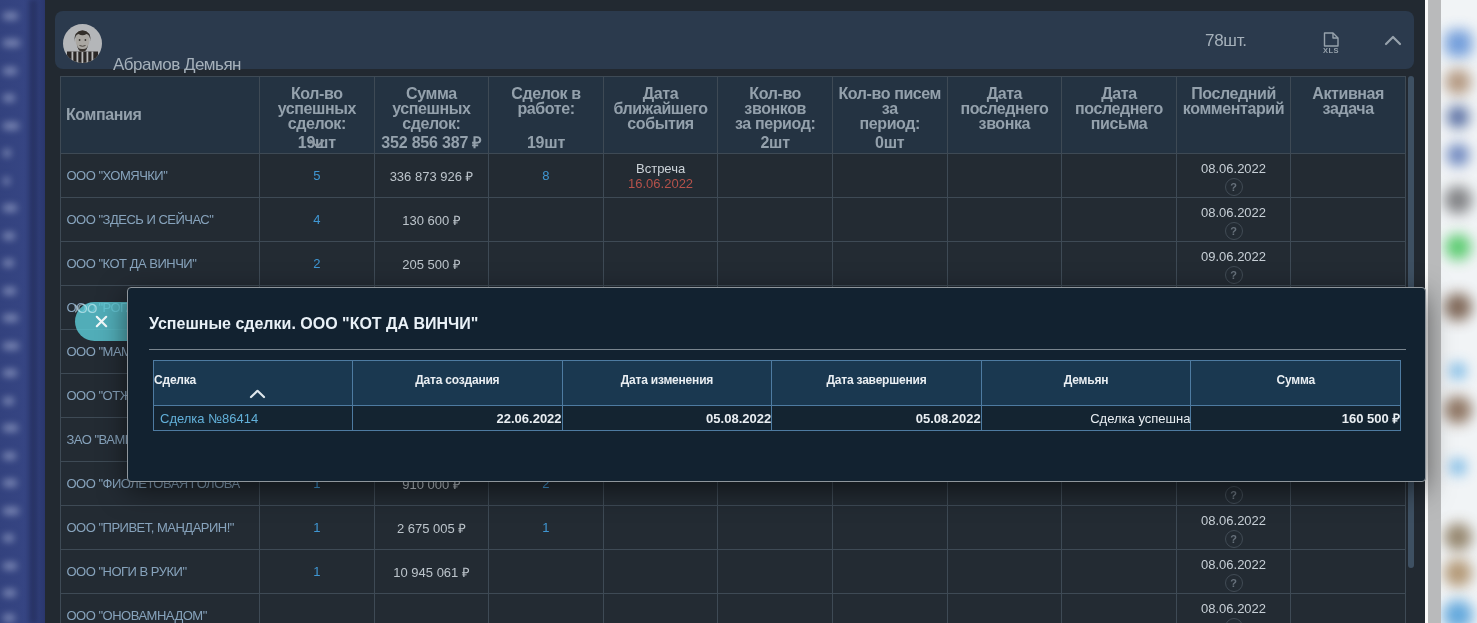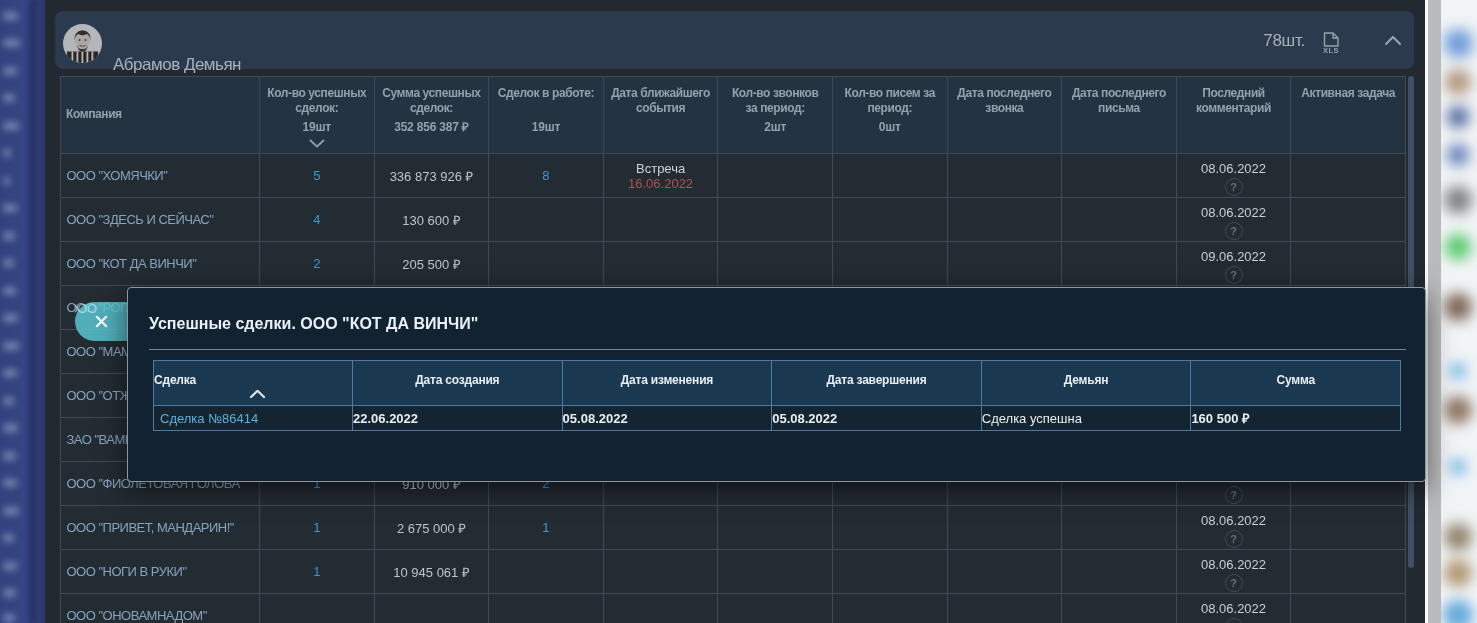--- a/index.html
+++ b/index.html
@@ -15,28 +15,28 @@
 
   
   .rwhiteline { position:absolute; left:1425px; top:0; width:2.5px; height:623px; background:#fafafa; }
   .rgray { position:absolute; left:1427.5px; top:0; width:13.5px; height:623px; background:#b9babb; }
   .rlight { position:absolute; left:1441px; top:0; width:36px; height:623px; background:#f1f4f6; overflow:hidden; }
   .ric { position:absolute; border-radius:50%; filter:blur(7px); opacity:.85; }
 
   
   .band { position:absolute; left:55px; top:11px; width:1359px; height:58px; background:#2b3a4d; border-radius:8px; }
   .band .name { position:absolute; left:58px; top:20px; font-size:17px; letter-spacing:-0.5px; color:#a5b0ba;margin-top:24px; }
-  .band .cnt { position:absolute; left:1150px; top:20px; width:100px; text-align:right; font-size:17px; letter-spacing:-0.3px; color:#a5b0ba; }
+  .band .cnt { position:absolute; left:1150px; top:20px; width:100px; text-align:left; font-size:17px; letter-spacing:-0.3px; color:#a5b0ba; }
   .band .chev { position:absolute; left:1328px; top:20px; }
   .avatar { position:absolute; left:8px; top:13px; width:39px; height:39px; }
 
   
   table.main { position:absolute; left:60px; top:76px; width:1345px; border-collapse:collapse; table-layout:fixed; }
   table.main th, table.main td { border:1px solid #3e4a55; font-size:13px; overflow:hidden; }
-  table.main th { background:#243342; color:#94a1ac; font-weight:bold; font-size:12px; letter-spacing:-0.4px; vertical-align:top; padding-top:9px; height:77px; position:relative; line-height:15px; }
+  table.main th { background:#243342; color:#94a1ac; font-weight:bold; font-size:16px; letter-spacing:-0.4px; vertical-align:top; padding-top:9px; height:77px; position:relative; line-height:15px; }
   table.main td { background:#232b33; height:44px; text-align:center; color:#bcc4cb; padding:0; }
   table.main td.co { text-align:left; padding-left:5.5px; color:#87a3bc; letter-spacing:-0.5px; }
   table.main .num { color:#3f96d2; }
   table.main th .n { margin-top:4px; letter-spacing:-0.2px; }
   .hchev { position:absolute; left:50%; bottom:5px; margin-left:-8px; }
   .ev1 { color:#ccd3d9; line-height:15px; }
   .ev2 { color:#b5524b; line-height:15px; }
   .cmtd { line-height:13px; padding-top:6px; color:#c7cfd6; }
   .qm { display:inline-block; width:18px; height:18px; margin-top:3px; border:1px solid #414b55; border-radius:50%; color:#67717b; font-size:11px; line-height:16px; text-align:center; font-weight:bold; }
 
@@ -48,21 +48,21 @@
 
   
   .pill { position:absolute; z-index:1; left:75px; top:302px; width:70px; height:39px; background:rgba(92,203,214,.82); border-radius:19.5px 0 0 19.5px; }
   .pill svg { position:absolute; left:20px; top:13px; }
   .modal { position:absolute; z-index:10; left:127px; top:287px; width:1299px; height:195px; background:#122230; border:1px solid #8f969c; border-radius:4px; box-shadow:0 8px 28px rgba(0,0,0,.55); }
   .modal .title { position:absolute; left:21px; top:27px; font-size:16px; font-weight:bold; color:#e9f1f7; }
   .modal .hr { position:absolute; left:21px; top:61px; width:1257px; height:1px; background:#79858e; }
   table.mt { position:absolute; left:25px; top:72px; width:1247px; border-collapse:collapse; table-layout:fixed; }
   table.mt th, table.mt td { border:1px solid #4e7ba1; font-size:13px; color:#e9eef2; }
   table.mt th { background:#1a3850; height:45px; font-weight:bold; font-size:12px; letter-spacing:-0.2px; vertical-align:top; padding-top:12px; position:relative; }
-  table.mt td { height:25px; text-align:left; font-weight:bold; }
+  table.mt td { height:25px; text-align:right; font-weight:bold; }
   table.mt tr.r1 td { background:#142431; }
   table.mt tr.r2 td { background:#1a3048; }
   table.mt td.lnk { text-align:left; padding-left:6px; font-weight:normal; color:#62b0d9; }
   table.mt th.deal { text-align:left; }
 </style>
 </head>
 <body>
 
 <div class="sidebar">
   <div class="sbtrack"></div>
@@ -289,21 +289,21 @@
         <td></td>
         <td></td>
     <td>
           <div class="cmtd">08.06.2022<br><span class="qm">?</span></div>
         </td>
         <td></td>
   </tr>
   <tr>
     <td class="co">ООО "ПРИВЕТ, МАНДАРИН!"</td>
         <td class="num">1</td>
-        <td>2 675 000 ₽</td>
+        <td>2 675 005 ₽</td>
         <td class="num">1</td>
         <td></td>
     <td></td>
         <td></td>
         <td></td>
         <td></td>
     <td>
           <div class="cmtd">08.06.2022<br><span class="qm">?</span></div>
         </td>
         <td></td>

